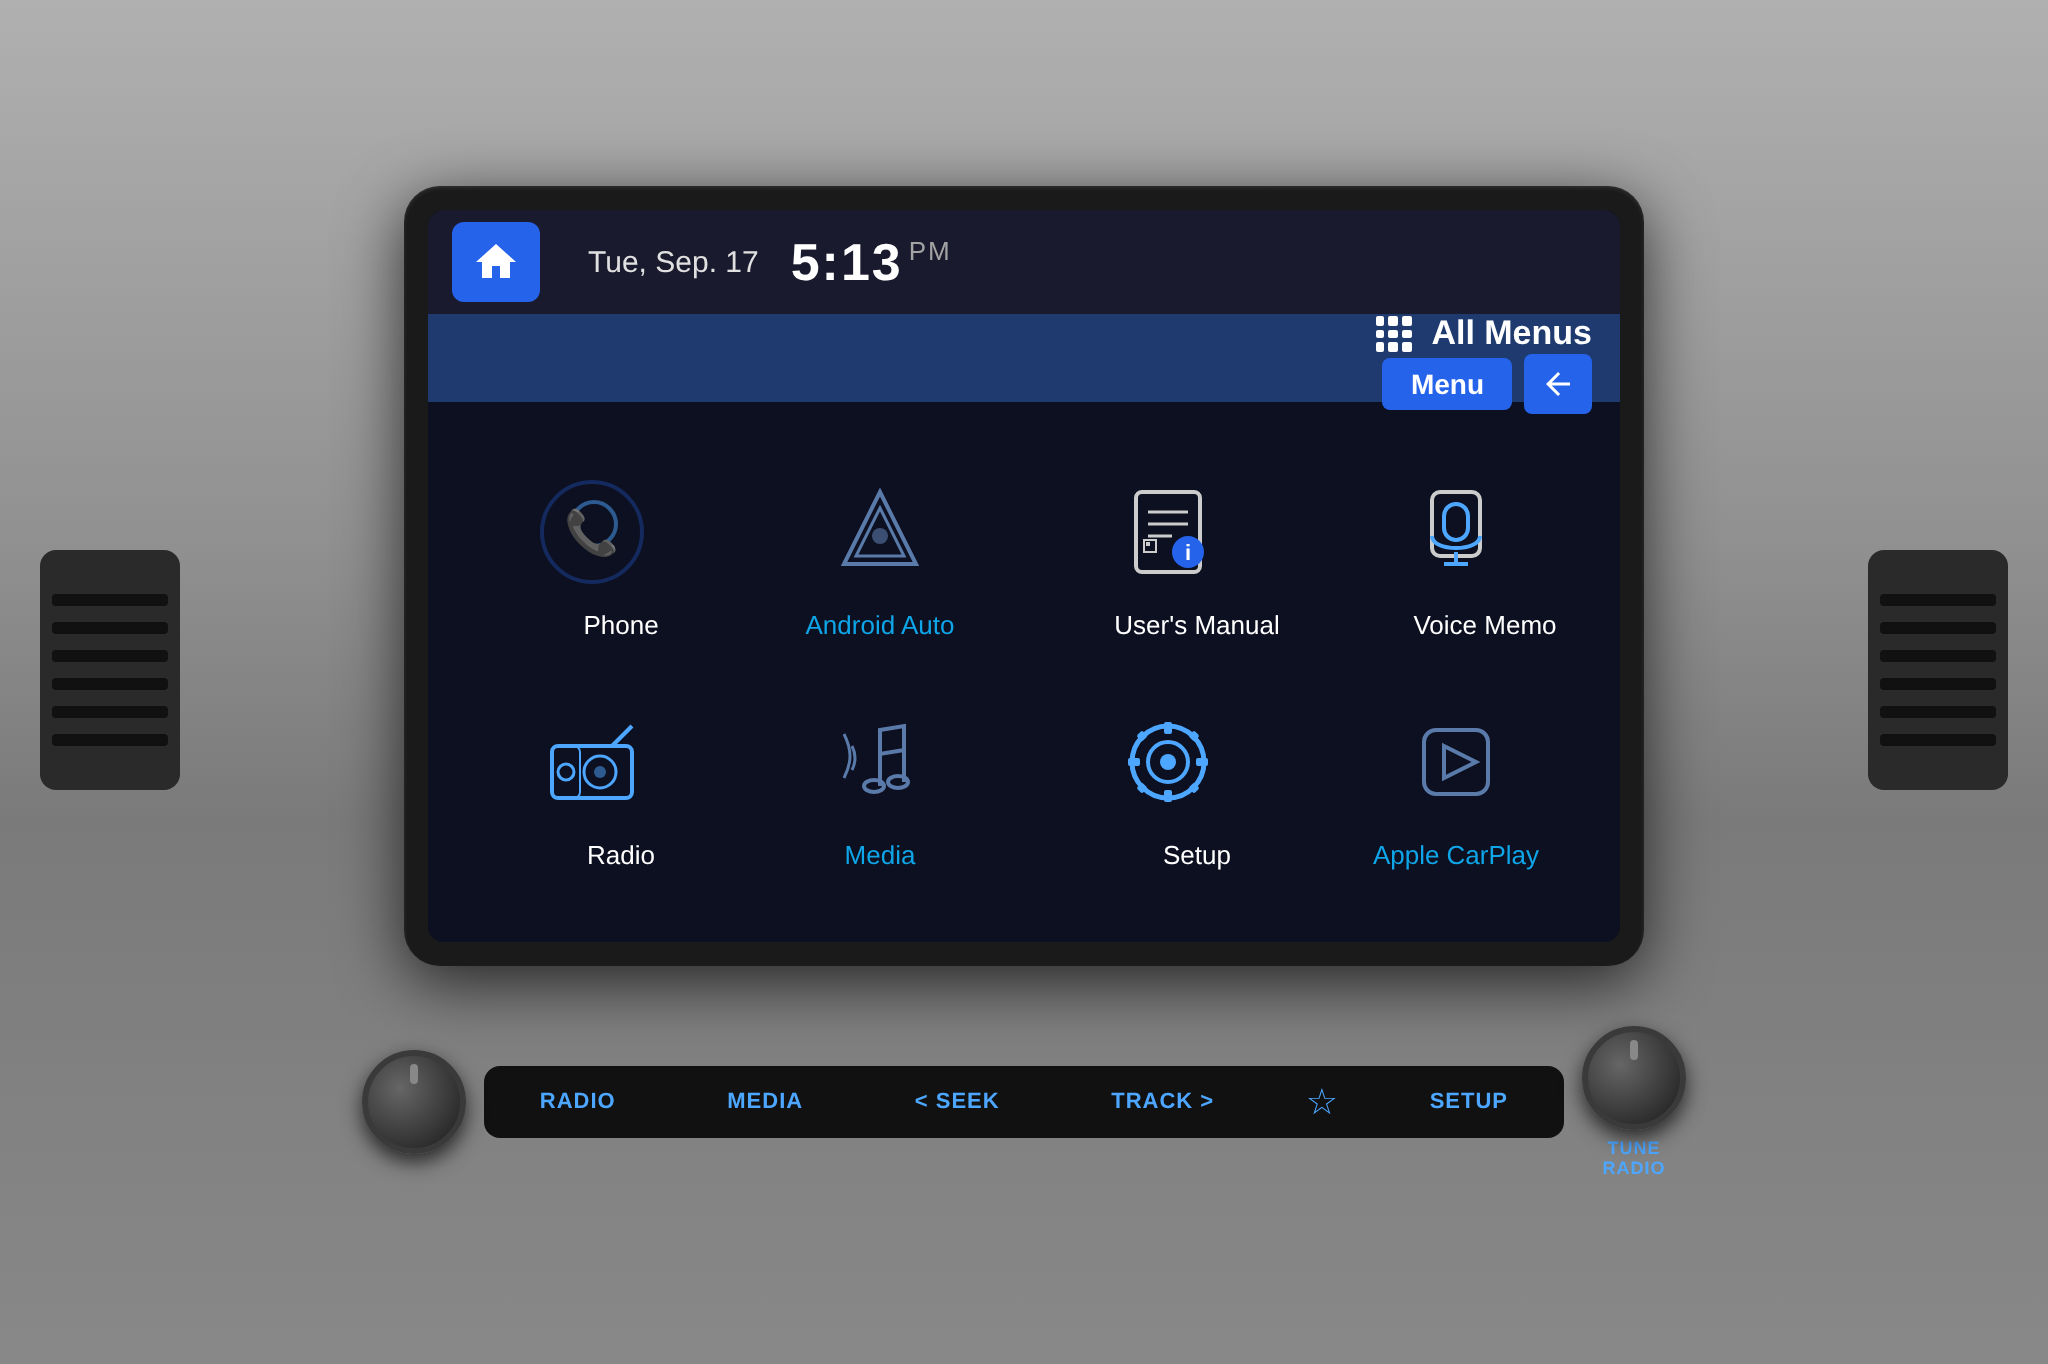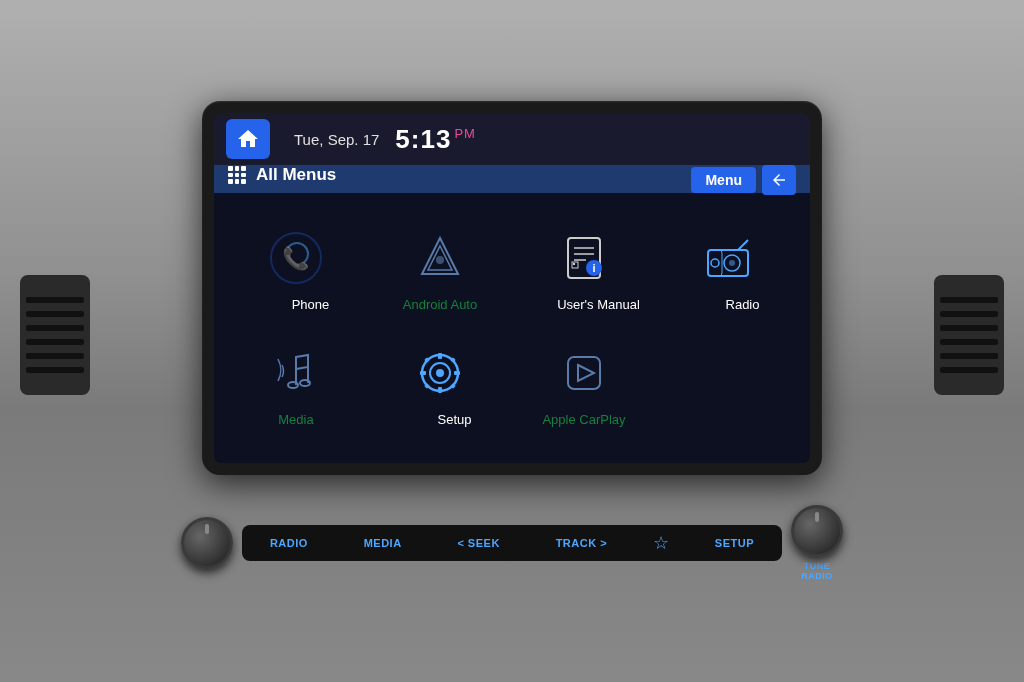--- a/index.html
+++ b/index.html
@@ -100,34 +100,35 @@
       padding-left: 12px;
     }
 
     .date-text {
       color: #e0e0e0;
       font-size: 15px;
       font-weight: 400;
     }
 
     .time-ampm {
-      color: #ec4899;
+      color: #a3a3a3;
       font-size: 13px;
       font-weight: 400;
       vertical-align: super;
       margin-left: 3px;
     }
 
     
     .menu-bar {
       display: flex;
-      align-items: flex-start;
+      align-items: flex-end;
       background: #1e3a6e;
-      height: 28px;
+      height: 44px;
       padding: 0 14px;
+      flex-direction: column;
     }
 
     .menu-bar-title {
       display: flex;
       align-items: center;
       gap: 10px;
       flex: 1;
       color: white;
       font-size: 17px;
       font-weight: 600;
@@ -203,21 +204,21 @@
       font-size: 36px;
     }
 
     .icon-label {
       font-size: 13px;
       font-weight: 500;
       text-align: center;
     }
 
     .icon-label.active { color: #ffffff; margin-left: 29px; }
-    .icon-label.inactive { color: #15803d; }
+    .icon-label.inactive { color: #0ea5e9; }
 
     
     svg { display: block; }
 
     .ctrl-btn {
       color: #4da6ff;
       font-size: 11px;
       font-weight: 600;
       letter-spacing: 0.5px;
       text-align: center;
@@ -380,20 +381,33 @@
               <rect x="14" y="30" width="6" height="6" fill="none" stroke="#cccccc" stroke-width="1"></rect>
               <rect x="15" y="31" width="2" height="2" fill="#cccccc"></rect>
 
               <circle cx="36" cy="36" r="8" fill="#2563eb"></circle>
               <text x="36" y="40" text-anchor="middle" fill="white" font-size="11" font-weight="bold">i</text>
             </svg>
           </div>
           <span class="icon-label active">User's Manual</span>
         </div>
 
+        <div class="icon-item">
+          <div class="icon-visual">
+            <svg width="52" height="52" viewBox="0 0 52 52">
+              <rect x="14" y="6" width="24" height="32" rx="4" fill="none" stroke="#cccccc" stroke-width="2"></rect>
+
+              <rect x="20" y="12" width="12" height="18" rx="6" fill="none" stroke="#4da6ff" stroke-width="2"></rect>
+              <path d="M14 28 C14 36 38 36 38 28" fill="none" stroke="#4da6ff" stroke-width="2"></path>
+              <line x1="26" y1="36" x2="26" y2="42" stroke="#4da6ff" stroke-width="2"></line>
+              <line x1="20" y1="42" x2="32" y2="42" stroke="#4da6ff" stroke-width="2"></line>
+            </svg>
+          </div>
+          <span class="icon-label active">Voice Memo</span>
+        </div>
 
         <div class="icon-item">
           <div class="icon-visual">
             <svg width="52" height="52" viewBox="0 0 52 52">
               <rect x="6" y="18" width="40" height="26" rx="3" fill="none" stroke="#4da6ff" stroke-width="2"></rect>
               <rect x="6" y="18" width="14" height="26" rx="3" fill="none" stroke="#4da6ff" stroke-width="1"></rect>
 
               <line x1="36" y1="18" x2="46" y2="8" stroke="#4da6ff" stroke-width="2"></line>
 
               <circle cx="30" cy="31" r="8" fill="none" stroke="#4da6ff" stroke-width="1.5"></circle>

